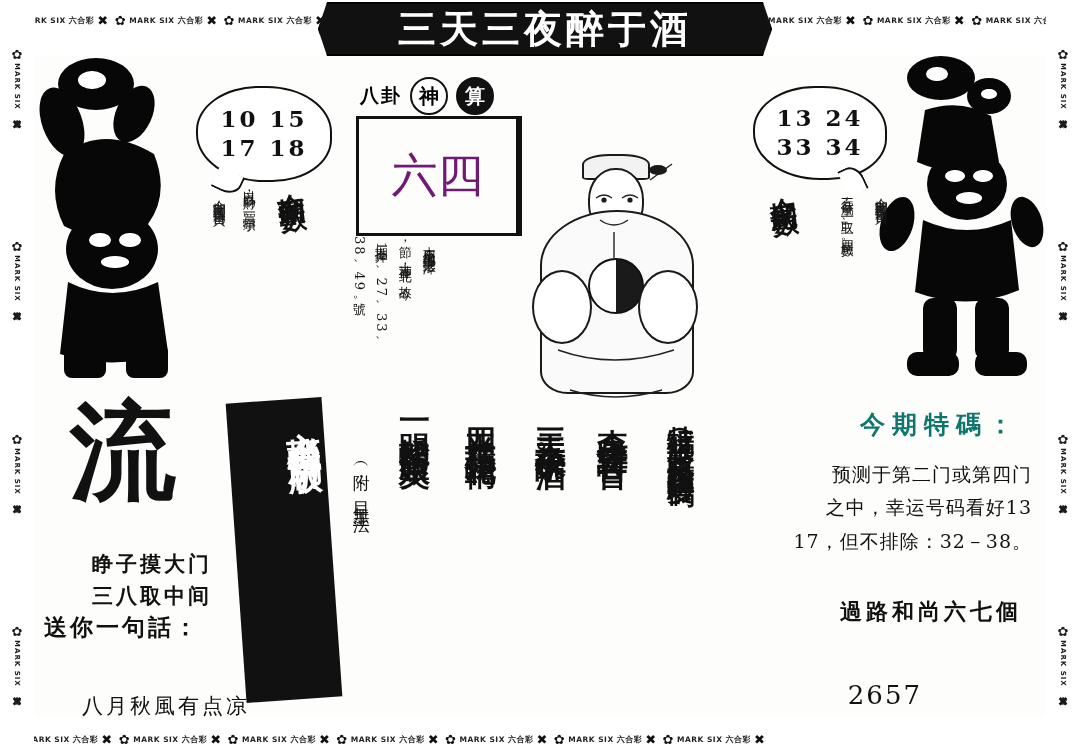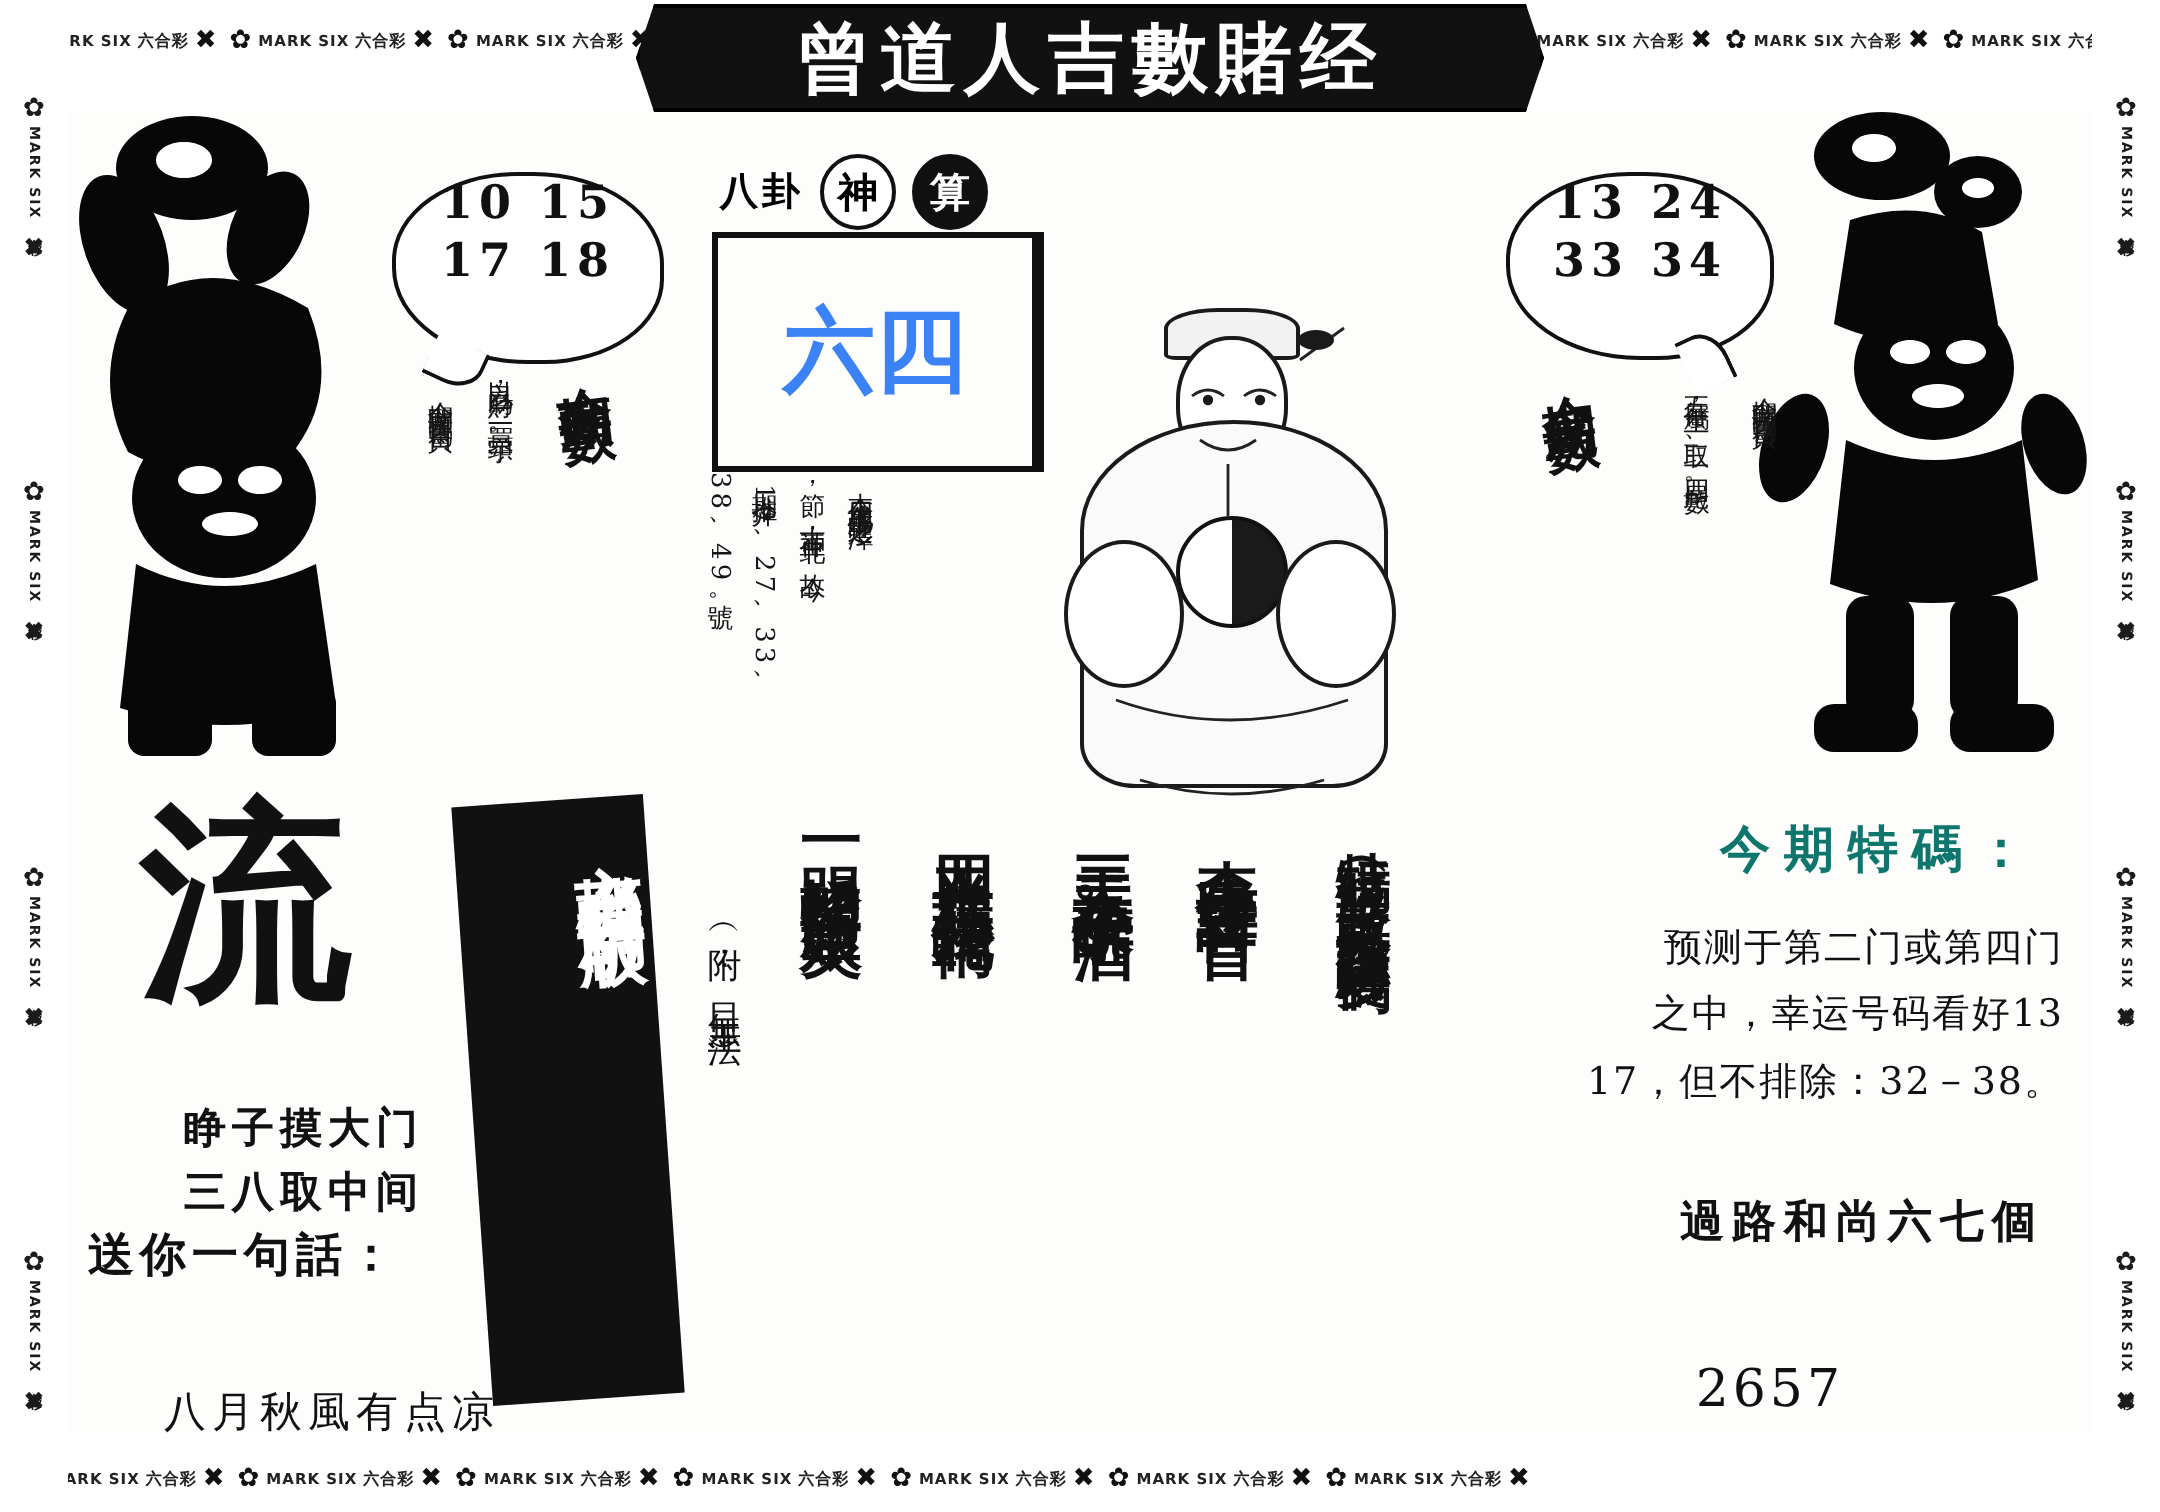--- a/index.html
+++ b/index.html
@@ -108,21 +108,21 @@
   .art-left  { left: 34px; top: 44px; width: 180px; height: 340px; }
   .art-right { right: 34px; top: 44px; width: 175px; height: 350px; }
 
   
   .bubble {
     position: absolute;
     border: 2px solid #111;
     border-radius: 46% 48% 44% 50%;
     background: #fff;
     display: flex;
-    align-items: flex-start;
+    align-items: center;
     justify-content: center;
     text-align: center;
     font-family: "DejaVu Serif", serif;
     font-weight: bold;
     color: #111;
     line-height: 1.25;
   }
   .bubble .nums { font-size: 23px; letter-spacing: 3px; }
   .bubble:after {
     content: "";
@@ -195,23 +195,23 @@
     height: 114px;
     border: 3px solid #111;
     display: flex;
   }
   .big-box .cellL, .big-box .cellR {
     flex: 1;
     display: flex;
     align-items: center;
     justify-content: center;
     font-family: "DejaVu Serif", serif;
-    font-weight: bold;
+    font-weight: normal;
     font-size: 46px;
-    color: #3b82f6;
+    color: #701a75;
     line-height: .95;
   }
   .big-box .cellL { border-right: 3px solid #111; flex-direction: column; }
   .big-box .cellR { flex-direction: column; }
 
   
   .col-text {
     position: absolute;
     writing-mode: vertical-rl;
     font-family: "DejaVu Serif", serif;
@@ -511,21 +511,21 @@
         <span class="flower">✖</span>
       </div>
     <div class="side-cell">
         <span class="flower">✿</span>
         <span class="vtxt">MARK SIX 六合彩</span>
         <span class="flower">✖</span>
       </div>
   </div>
 
   <div class="masthead">
-    <span>曾道人吉數賭经</span>
+    <span>三天三夜醉于酒</span>
   </div>
 
   <div class="art art-left">
     <svg width="180" height="340" viewBox="0 0 180 340">
       <g fill="#1b1b1b">
         <ellipse cx="62" cy="40" rx="38" ry="26"></ellipse>
         <ellipse cx="28" cy="78" rx="20" ry="36" transform="rotate(-20 28 78)"></ellipse>
         <ellipse cx="100" cy="70" rx="18" ry="30" transform="rotate(25 100 70)"></ellipse>
         <path d="M30 110 q40 -30 90 0 q16 40 -6 70 q-40 26 -84 2 q-18 -36 0 -72 z"></path>
         <ellipse cx="78" cy="205" rx="46" ry="40"></ellipse>

